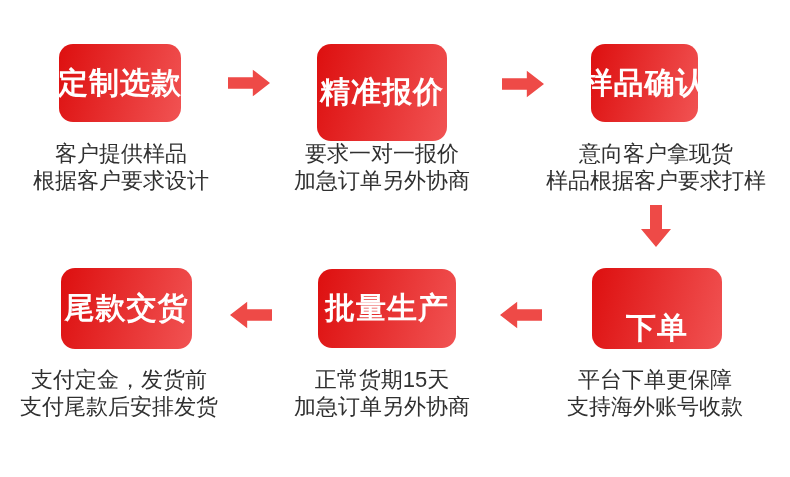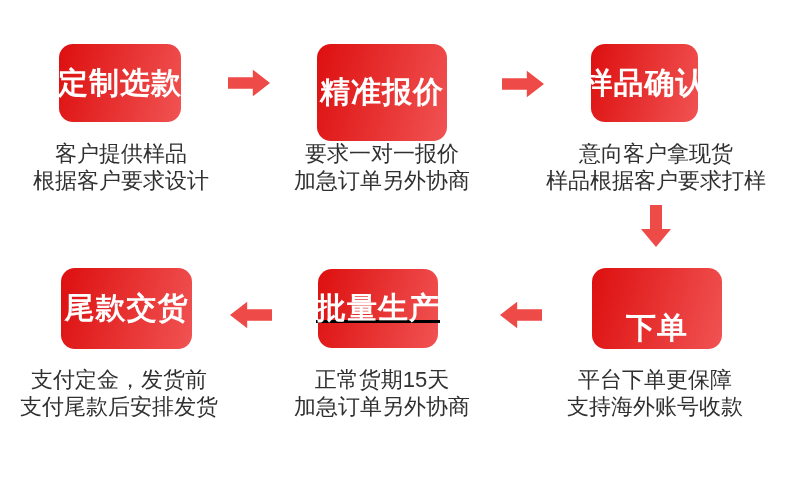--- a/index.html
+++ b/index.html
@@ -88,21 +88,21 @@
   </svg>
 
   <div class="step-box" style="left:53px; top:268px; width:131px; height:81px;margin-left:8px;">
     <span class="step-label">尾款交货</span>
   </div>
 
   <svg class="arrow" style="left:230px; top:301px;" width="42" height="28" viewBox="0 0 44 28">
     <polygon points="44,8 18,8 18,0 0,14 18,28 18,20 44,20" fill="currentColor"></polygon>
   </svg>
 
-  <div class="step-box" style="left:318px; top:269px; width:120px; height:79px;text-decoration:underline;">
+  <div class="step-box" style="left:318px; top:269px; width:138px; height:79px;">
     <span class="step-label">批量生产</span>
   </div>
 
   <svg class="arrow" style="left:500px; top:301px;" width="42" height="28" viewBox="0 0 44 28">
     <polygon points="44,8 18,8 18,0 0,14 18,28 18,20 44,20" fill="currentColor"></polygon>
   </svg>
 
   <div class="step-box" style="left:592px; top:268px; width:130px; height:81px;align-items:flex-end;">
     <span class="step-label">下单</span>
   </div>

